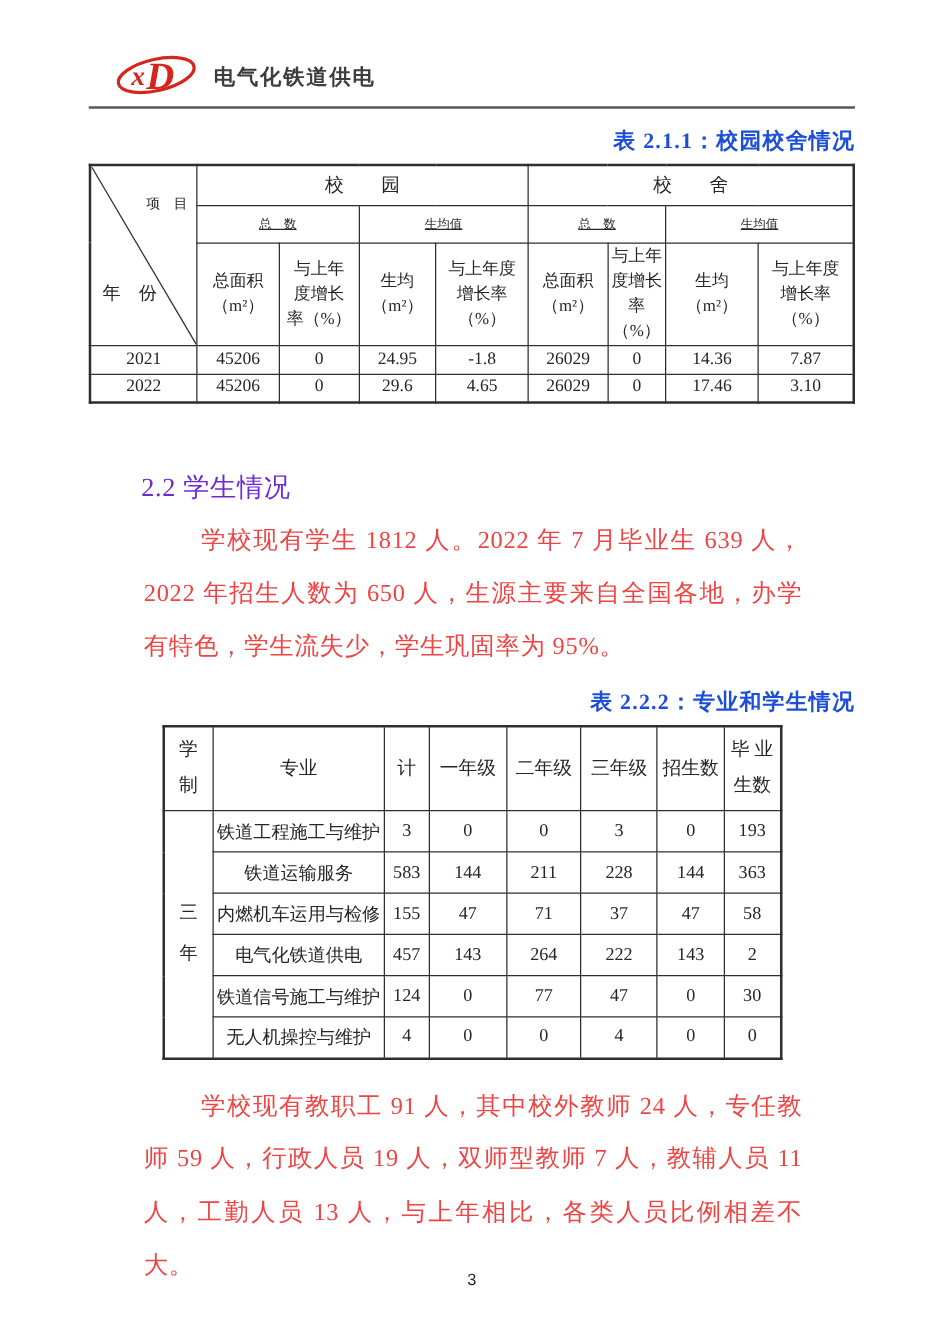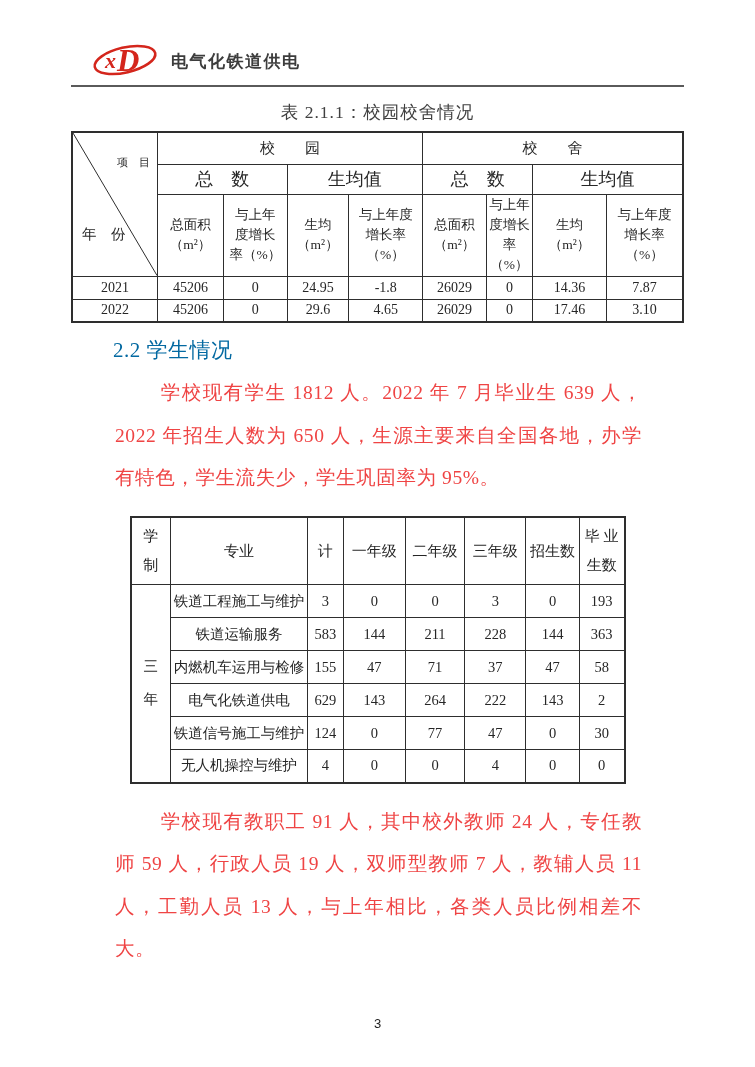--- a/index.html
+++ b/index.html
@@ -13,36 +13,36 @@
   }
   .page { width: 755px; height: 1067px; position: relative; padding: 0 71px; }
 
   
   .hdr { display: flex; align-items: center; gap: 12px; margin: 40px 0 0 20px; height: 42px; }
   .hdr .logo { flex: 0 0 auto; }
   .hdr .school { font-size: 17px; color: #3d3d3d; letter-spacing: 1.5px; font-family: "Liberation Sans", sans-serif; font-weight: bold; }
   .hdr-rule { height: 2px; background: #5a5a5a; margin-top: 3px; }
 
   
-  .tbl-title { text-align: center; font-size: 17.5px; letter-spacing: 1px; color: #404040; }
-  .sec-head { font-size: 21px; margin-left: 42px; color: #0369a1; letter-spacing: 0.5px; }
+  .tbl-title { text-align: right; font-size: 17.5px; letter-spacing: 1px; color: #1d4ed8; font-weight: bold; }
+  .sec-head { font-size: 21px; margin-left: 42px; color: #6d28d9; letter-spacing: 0.5px; margin-top: 40px; }
   .para {
     margin: 8px 42px 0 44px;
     font-size: 19.5px; line-height: 2.18;
     text-align: justify; text-indent: 2.35em;
     color: #ef4444; letter-spacing: 0.6px;
   }
   .pre { white-space: pre-line; }
 
   
   table { border-collapse: collapse; table-layout: fixed; }
   td, th { border: 1px solid #2e2e2e; font-weight: normal; text-align: center; vertical-align: middle; overflow: hidden; }
   table.t1 { width: 100%; margin-top: 7px; border: 2px solid #2e2e2e; }
   .t1 .gh { height: 32px; font-size: 15px; }
-  .t1 .sgh { height: 30px; font-size: 18px; }
+  .t1 .sgh { height: 30px; font-size: 10px; text-decoration: underline; }
   .t1 .mh td { height: 62px; font-size: 13.5px; line-height: 1.5; }
   .t1 .dr td { height: 23px; font-size: 14px; }
 
   
   .corner { position: relative; padding: 0; }
   .corner svg.diag { position: absolute; inset: 0; width: 100%; height: 100%; }
   .corner .c-top { position: absolute; top: 22px; right: 7px; font-size: 11px; }
   .corner .c-bot { position: absolute; bottom: 32px; left: 9px; font-size: 14.5px; }
 
   table.t2 { width: 496px; margin: 7px auto 0 auto; border: 2px solid #2e2e2e; }
@@ -156,20 +156,21 @@
   </tbody>
     </table>
 
   <div class="spacer-sm"></div>
 
   <div class="sec-head">2.2 学生情况</div>
   <p class="para">学校现有学生 1812 人。2022 年 7 月毕业生 639 人，2022 年招生人数为 650 人，生源主要来自全国各地，办学有特色，学生流失少，学生巩固率为 95%。</p>
 
   <div class="spacer-xs"></div>
 
+  <div class="tbl-title">表 2.2.2：专业和学生情况</div>
 
   <table class="t2">
     <colgroup>
       <col style="width:8.1%">
         <col style="width:27.7%">
         <col style="width:7.3%">
       <col style="width:12.5%">
         <col style="width:12.1%">
         <col style="width:12.3%">
       <col style="width:10.9%">
@@ -212,21 +213,21 @@
       <td class="major">内燃机车运用与检修</td>
       <td>155</td>
       <td>47</td>
       <td>71</td>
       <td>37</td>
       <td>47</td>
       <td>58</td>
     </tr>
     <tr class="dr">
       <td class="major">电气化铁道供电</td>
-      <td>629</td>
+      <td>457</td>
       <td>143</td>
       <td>264</td>
       <td>222</td>
       <td>143</td>
       <td>2</td>
     </tr>
     <tr class="dr">
       <td class="major">铁道信号施工与维护</td>
       <td>124</td>
       <td>0</td>

